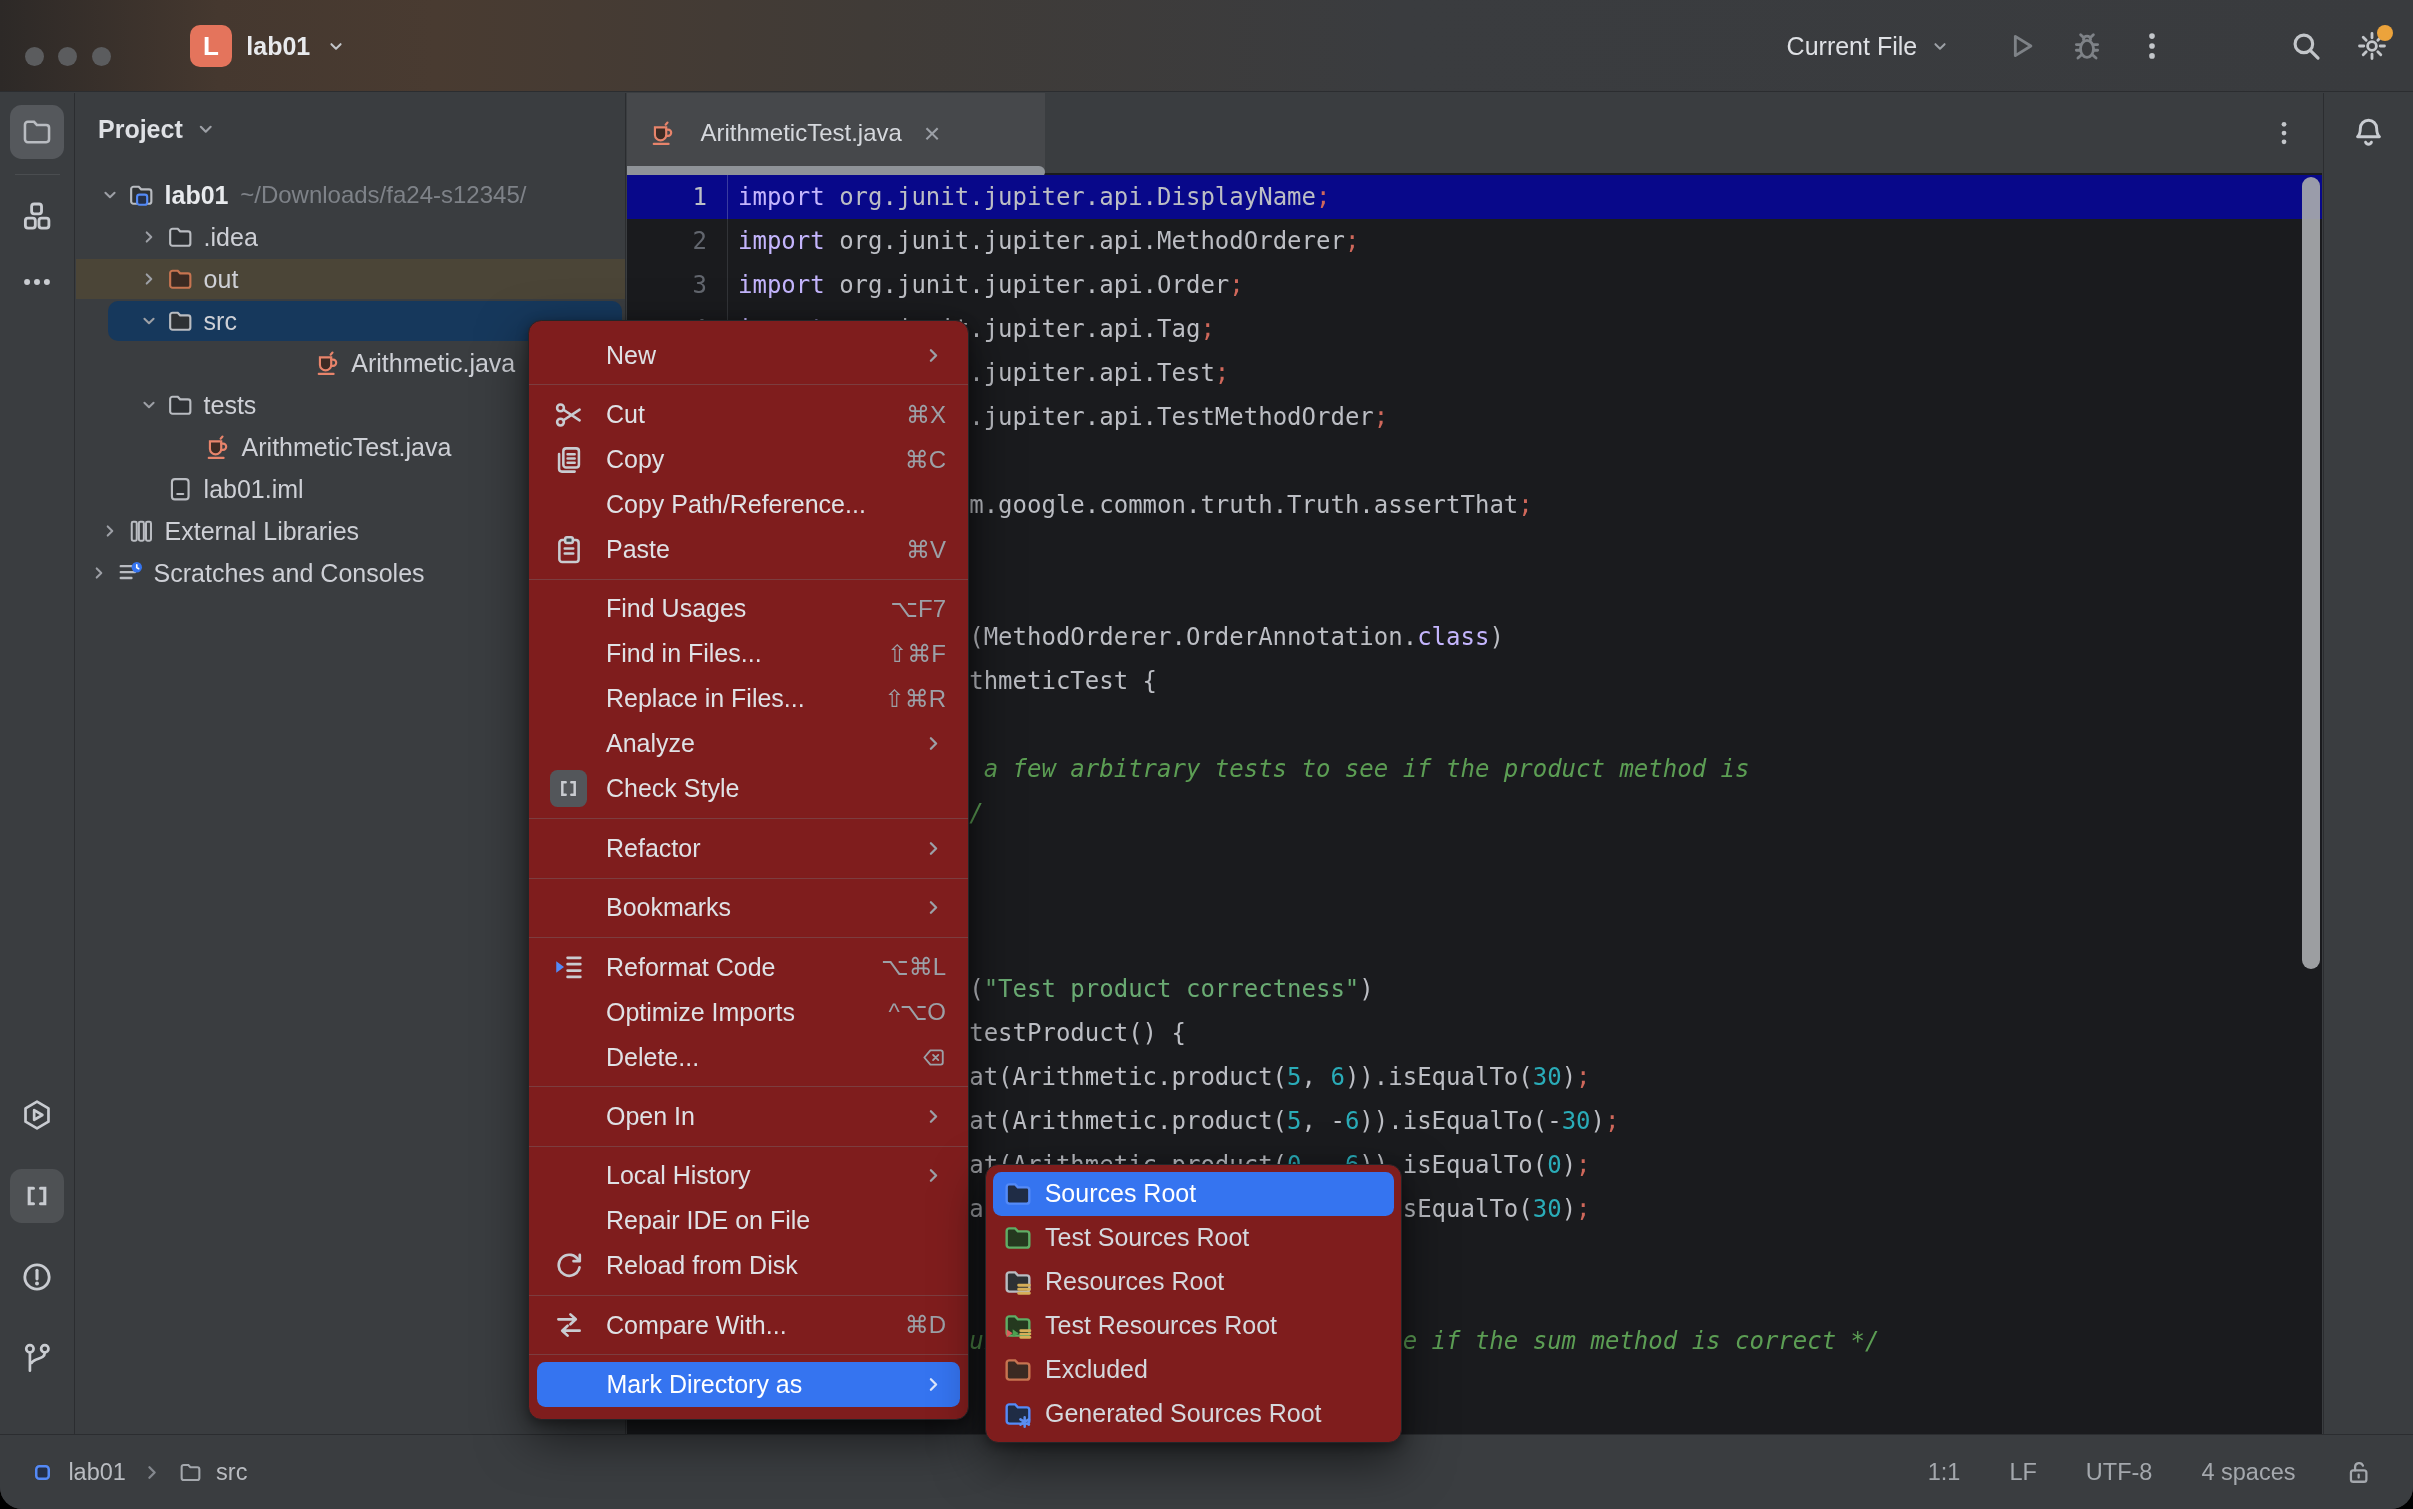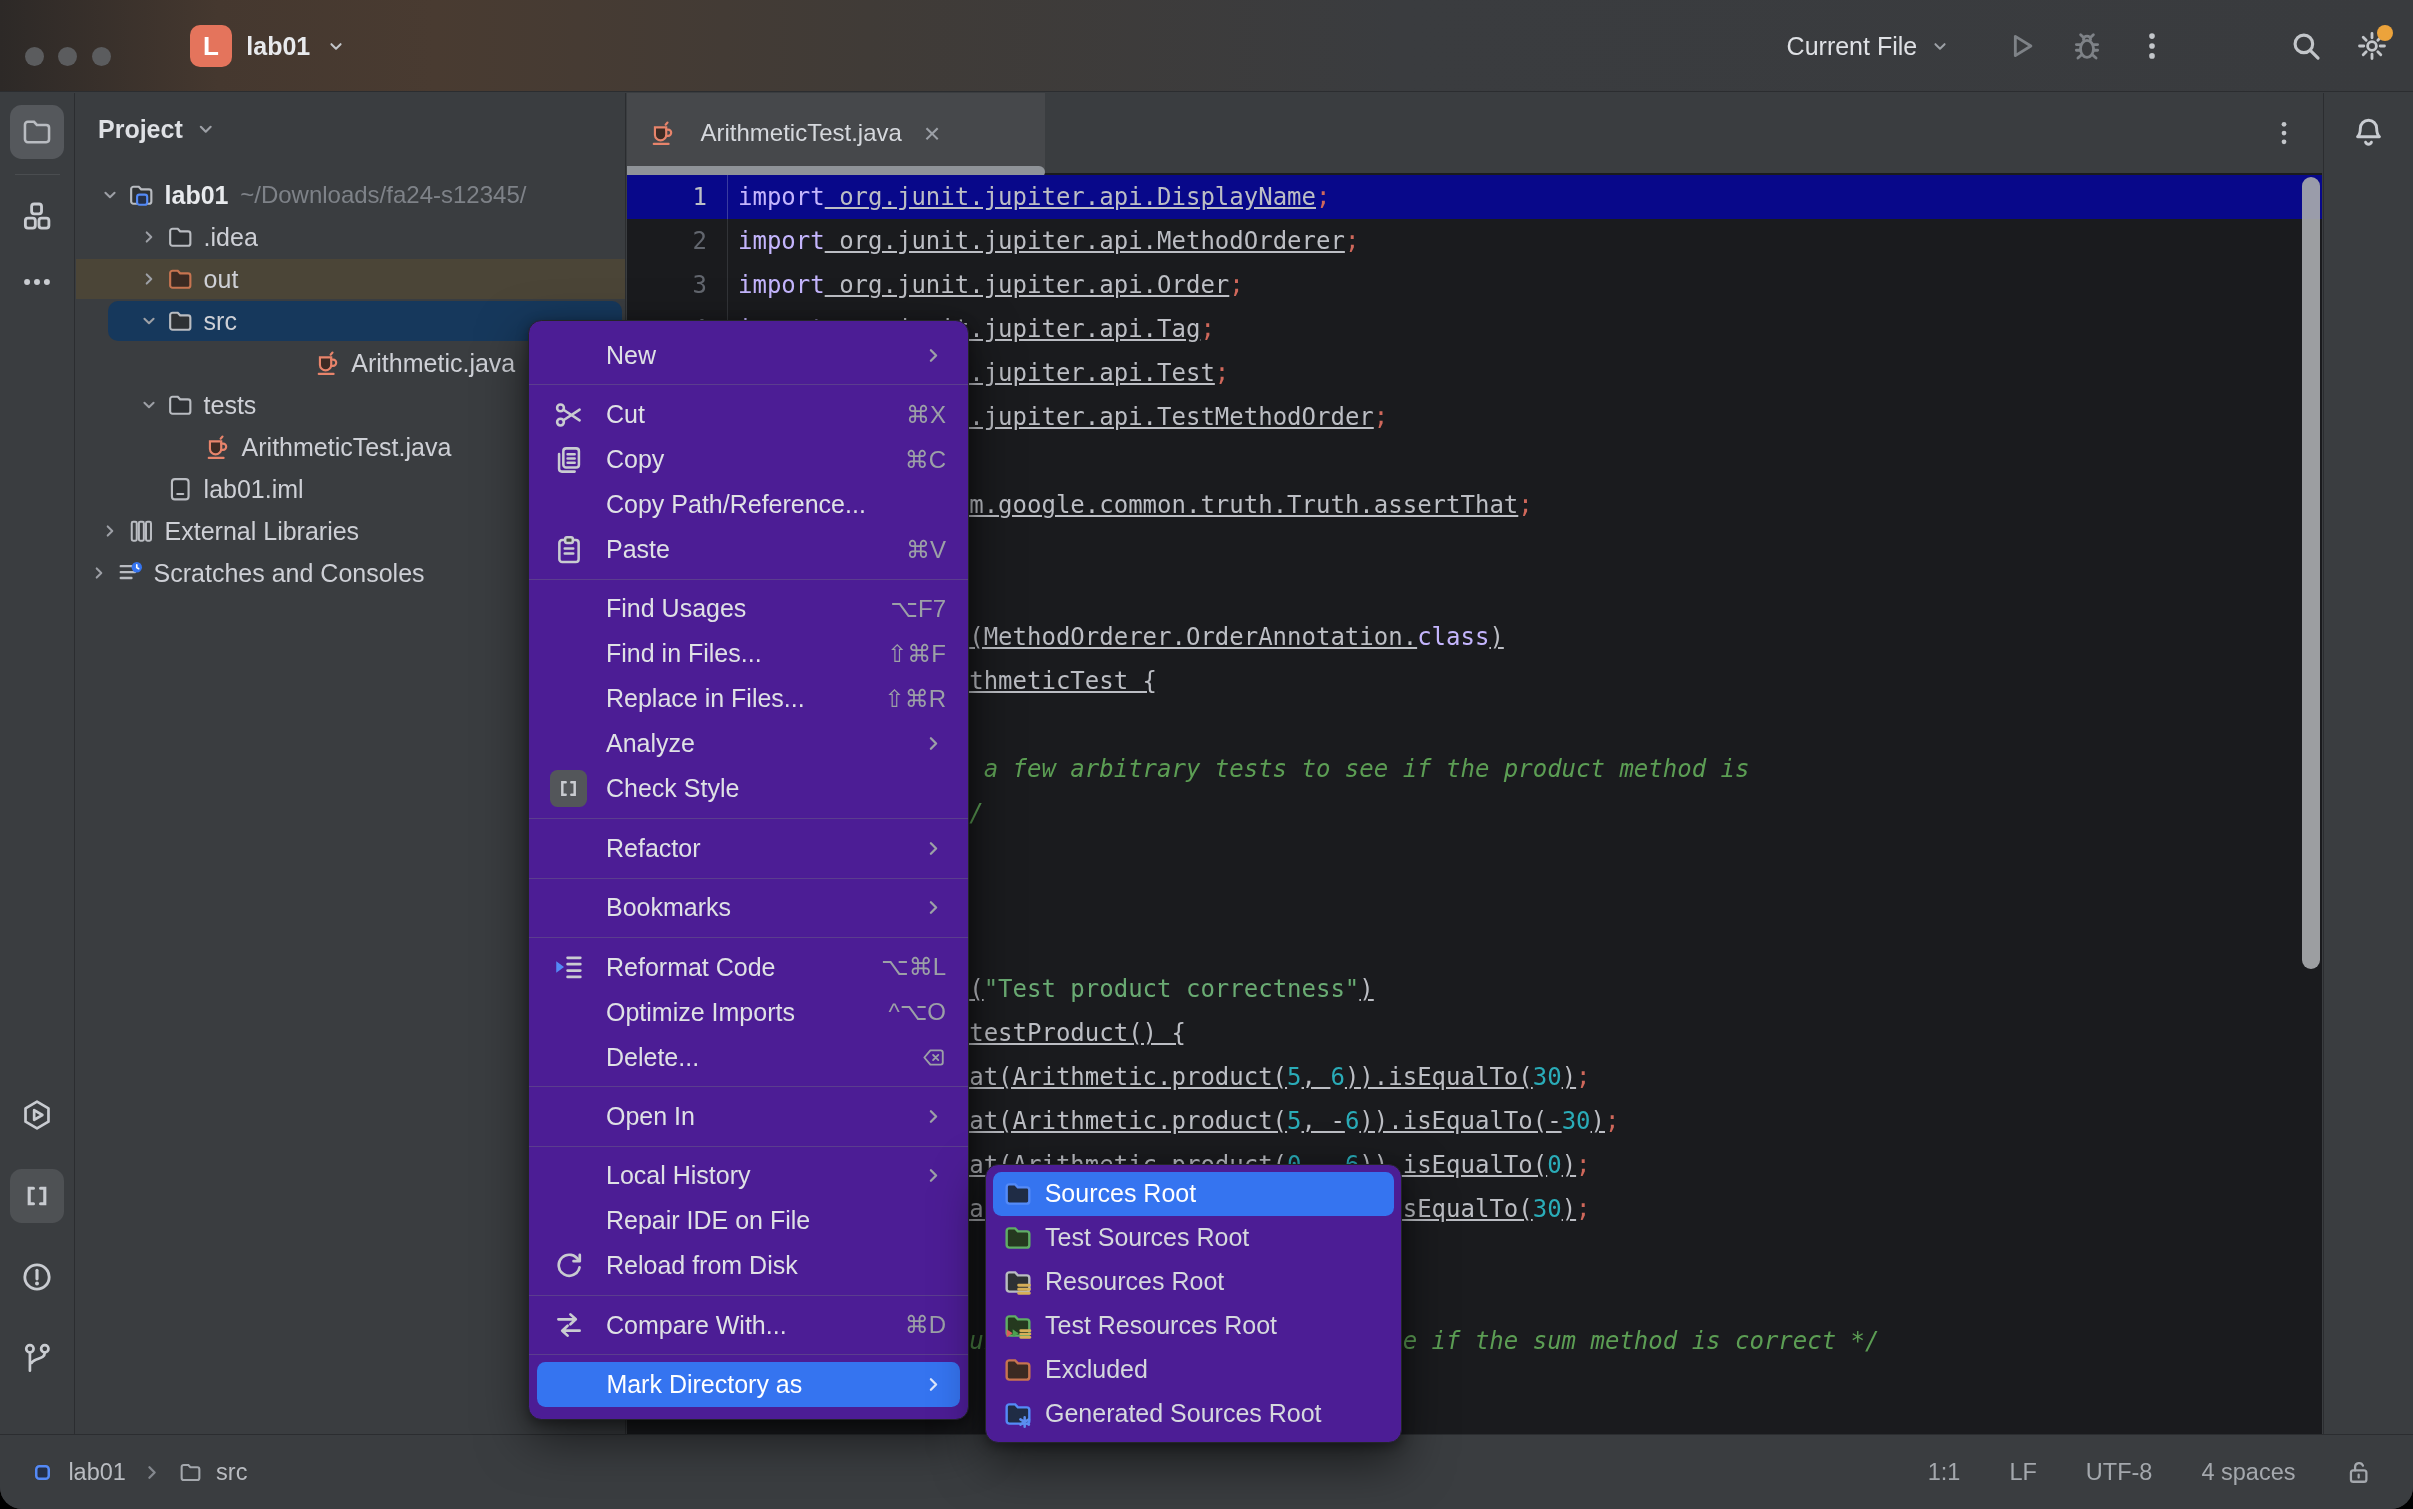--- a/index.html
+++ b/index.html
@@ -60,42 +60,42 @@
   .tab .close { color:#9CA0A7; font-size:28.5px; margin-left:8.4px; }
   .tab-underline { position:absolute; left:0; top:73px; width:418px; height:11.7px; background:#8F9398; border-radius:0 6.7px 6.7px 0; }
   .tab-kebab { position:absolute; right:18.4px; top:20px; width:39px; height:39px; display:flex; align-items:center; justify-content:center; color:#C3C6CA; }
   .tab-kebab svg { width:30px; height:30px; }
   .code { position:absolute; left:0; top:82px; right:0; bottom:0; font-family:"DejaVu Sans Mono","Liberation Mono",monospace; font-size:24px; }
   .crow { display:flex; height:44px; line-height:44px; white-space:pre; }
   .crow.active { background:#08088A; }
   .ln { width:101px; flex:none; text-align:right; padding-right:20px; color:#62666E; border-right:0.8px solid #323438; }
   .crow.active .ln { color:#BDC0C6; border-right-color:#3A3CA0; }
   .ct { padding-left:10px; }
-  .tok-k { color:#c4b5fd; } .tok-p { color:#BCBEC4;text-decoration:underline; } .tok-x { color:#D0685B; }
+  .tok-k { color:#c4b5fd; } .tok-p { color:#BCBEC4; } .tok-x { color:#D0685B; }
   .tok-n { color:#2AACB8; } .tok-s { color:#6AAB73; } .tok-a { color:#B5AE5F; }
   .tok-c { color:#5C9E54; font-style:italic; }
   .vscroll { position:absolute; right:1.7px; top:84px; width:18.4px; height:792px; background:#A7A9AC; border-radius:9.2px; opacity:.92; }
 
   
   .rightstrip { position:absolute; right:0; top:93px; width:90px; bottom:75px; background:#3A3D40; border-left:0.8px solid #2B2D30; }
   .bell { width:42px; height:42px; margin:18.4px auto; color:#C9CCD1; display:flex; align-items:center; justify-content:center; }
   .bell svg { width:35px; height:35px; }
 
   
   .statusbar { position:absolute; left:0; bottom:0; width:100%; height:75px; background:#3A3D40; border-top:0.8px solid #2B2D30;
                display:flex; align-items:center; color:#A4A8AD; font-size:23.5px; }
   .sb-left { display:flex; align-items:center; gap:13.4px; margin-left:30px; }
   .sb-left svg { width:25px; height:25px; }
   .sb-crumb { color:#B9BCC1; }
   .sb-right { margin-left:auto; display:flex; align-items:center; gap:49px; margin-right:40px; }
   .sb-right .item { color:#A4A8AD; }
   .sb-right svg { width:28.5px; height:28.5px; }
 
   
-  .menu { position:absolute; background:#4c1d95; border:0.8px solid #232528; border-radius:13.4px;
+  .menu { position:absolute; background:#7f1d1d; border:0.8px solid #232528; border-radius:13.4px;
           box-shadow:0 18.4px 50px rgba(0,0,0,.55), 0 3.4px 11.7px rgba(0,0,0,.35); z-index:50; padding:5px 0; }
   .ctx { left:528px; top:320px; width:441px; }
   .mgroup { padding:6.7px 0; }
   .mgroup + .mgroup { border-top:0.8px solid rgba(120,123,128,.35); }
   .mitem { position:relative; height:45px; display:flex; align-items:center; padding:0 22px 0 77px; font-size:25px; color:#DFE1E5; }
   .mitem .mico { position:absolute; left:20px; width:39px; height:39px; display:flex; align-items:center; justify-content:center; color:#C9CCD1; }
   .mitem .mico svg { width:34px; height:34px; }
   .mitem .mico .boxico { width:37px; height:37px; border-radius:7.5px; background:#53565A; display:flex; align-items:center; justify-content:center; }
   .mitem .mico .boxico svg { width:27px; height:27px; }
   .mright { margin-left:auto; display:flex; align-items:center; gap:8.4px; color:#9CA0A7;

